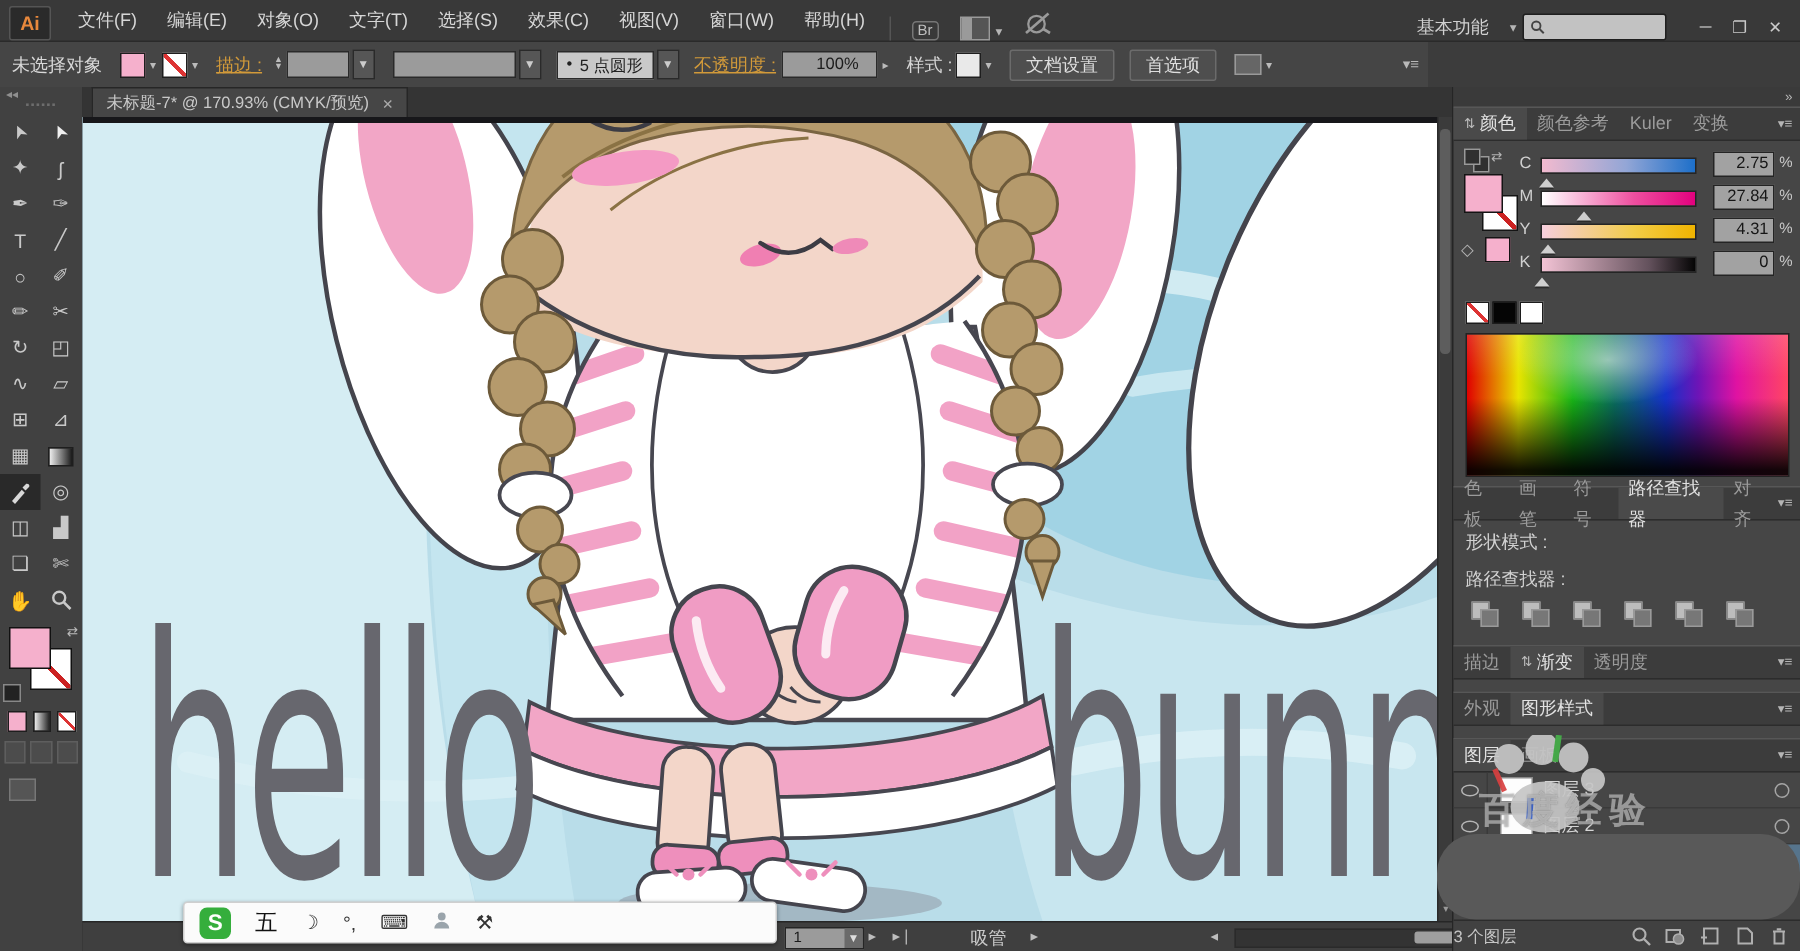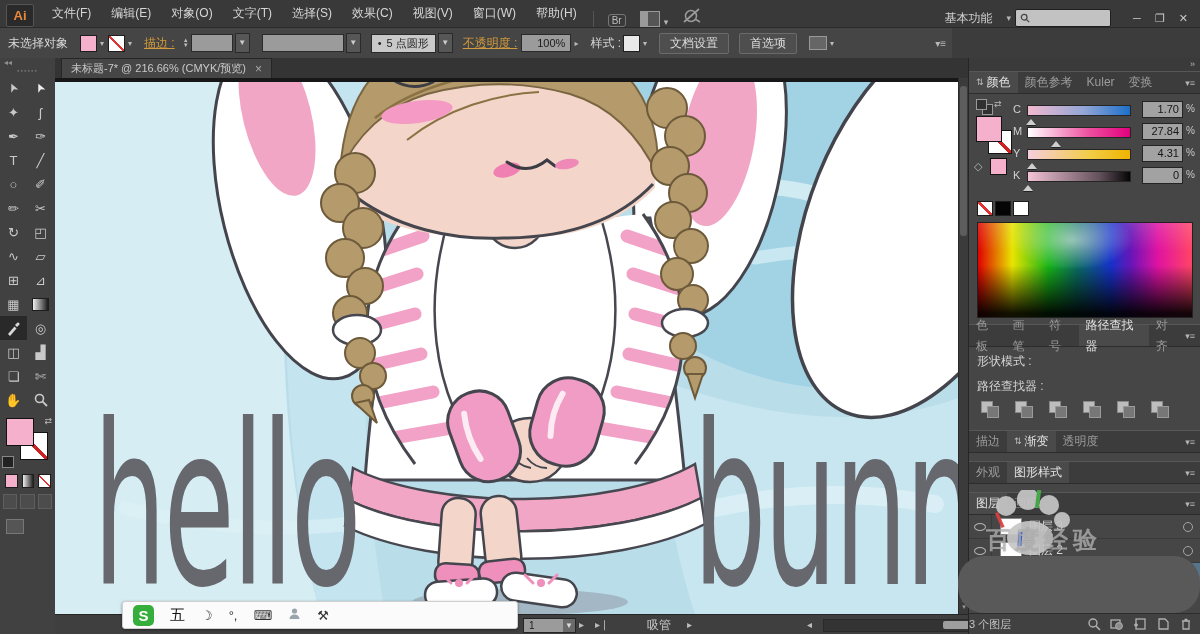--- a/index.html
+++ b/index.html
@@ -34,21 +34,21 @@
   .cb-link{color:#d29a3a;text-decoration:underline;margin:0 2px 0 8px}
   .stepper{display:flex;flex-direction:column;font-size:6px;color:#bbb;line-height:5px;margin-left:4px}
   .field-gray{height:16px;background:#9b9b9b;border:1px solid #2a2a2a}
   .wfield{width:40px}
   .profilefield{width:80px}
   .fieldbtn{width:13px;height:18px;background:#565656;border:1px solid #2a2a2a;color:#ccc;font-size:8px;
             text-align:center;line-height:18px}
   .brushfield{height:17px;background:#c9c9c9;border:1px solid #2a2a2a;color:#222;display:flex;
               align-items:center;padding:0 6px;gap:5px;font-size:11px;margin-left:8px}
   .opfield{width:38px;height:16px;background:#9b9b9b;border:1px solid #2a2a2a;color:#1c1c1c;
-           text-align:right;padding:0 5px;line-height:16px;font-size:11px}
+           text-align:right;padding:0 12px;line-height:16px;font-size:11px}
   .cb-label{color:#d6d6d6;margin-left:8px}
   .cb-btn{height:19px;background:#4e4e4e;border:1px solid #6b6b6b;border-radius:2px;color:#dedede;
           padding:0 10px;line-height:19px;margin-left:8px}
   .cb-icon{width:16px;height:12px;border:1px solid #999;background:#666;margin-left:10px}
   .cb-end{margin-left:auto;margin-right:6px;color:#b8b8b8;font-size:10px}
   
   .toolbar{position:absolute;left:0;top:58px;width:55px;height:576px;background:#414141;
            border-right:1px solid #262626}
   .tb-head{height:10px;color:#8f8f8f;font-size:8px;text-align:left;padding-left:4px;line-height:10px}
   .tb-grip{height:8px;color:#6d6d6d;font-size:7px;text-align:center;line-height:6px;letter-spacing:1px}
@@ -380,21 +380,21 @@
     <div class="tb-modes">
       <span></span>
       <span></span>
       <span></span>
     </div>
     <div class="tb-screen"></div>
   </div>
 
   <div class="docbar">
     <div class="doctab">
-      <span>未标题-7* @ 216.66% (CMYK/预览)</span>
+      <span>未标题-7* @ 170.93% (CMYK/预览)</span>
       <span class="close">×</span>
     </div>
   </div>
 
   <div class="canvas">
     <svg width="903" height="536" viewBox="0 0 903 536">
 
       <rect x="0" y="0" width="903" height="536" fill="#b9dde9"></rect>
       <path d="M0,0 H250 C215,180 225,380 265,536 H0 Z" fill="#d6edf3" opacity="0.95"></path>
       <path d="M250,0 H330 C305,170 300,360 330,536 H265 C228,380 218,170 250,0 Z" fill="#c5e5ef" opacity="0.9"></path>
@@ -590,21 +590,21 @@
         <span class="big-stroke"></span>
         <span class="cube">◇</span>
         <span class="lastcol"></span>
       </div>
       <div class="sliders">
         <div class="cslider">
           <span class="ch-label">C</span>
           <span class="track grad-c">
               <span class="thumb" style="left: calc(2.75% - 5px);"></span>
             </span>
-          <span class="vbox">1.70</span>
+          <span class="vbox">2.75</span>
           <span class="punit">%</span>
         </div>
         <div class="cslider">
           <span class="ch-label">M</span>
           <span class="track grad-m">
               <span class="thumb" style="left: calc(27.84% - 5px);"></span>
             </span>
           <span class="vbox">27.84</span>
           <span class="punit">%</span>
         </div>

